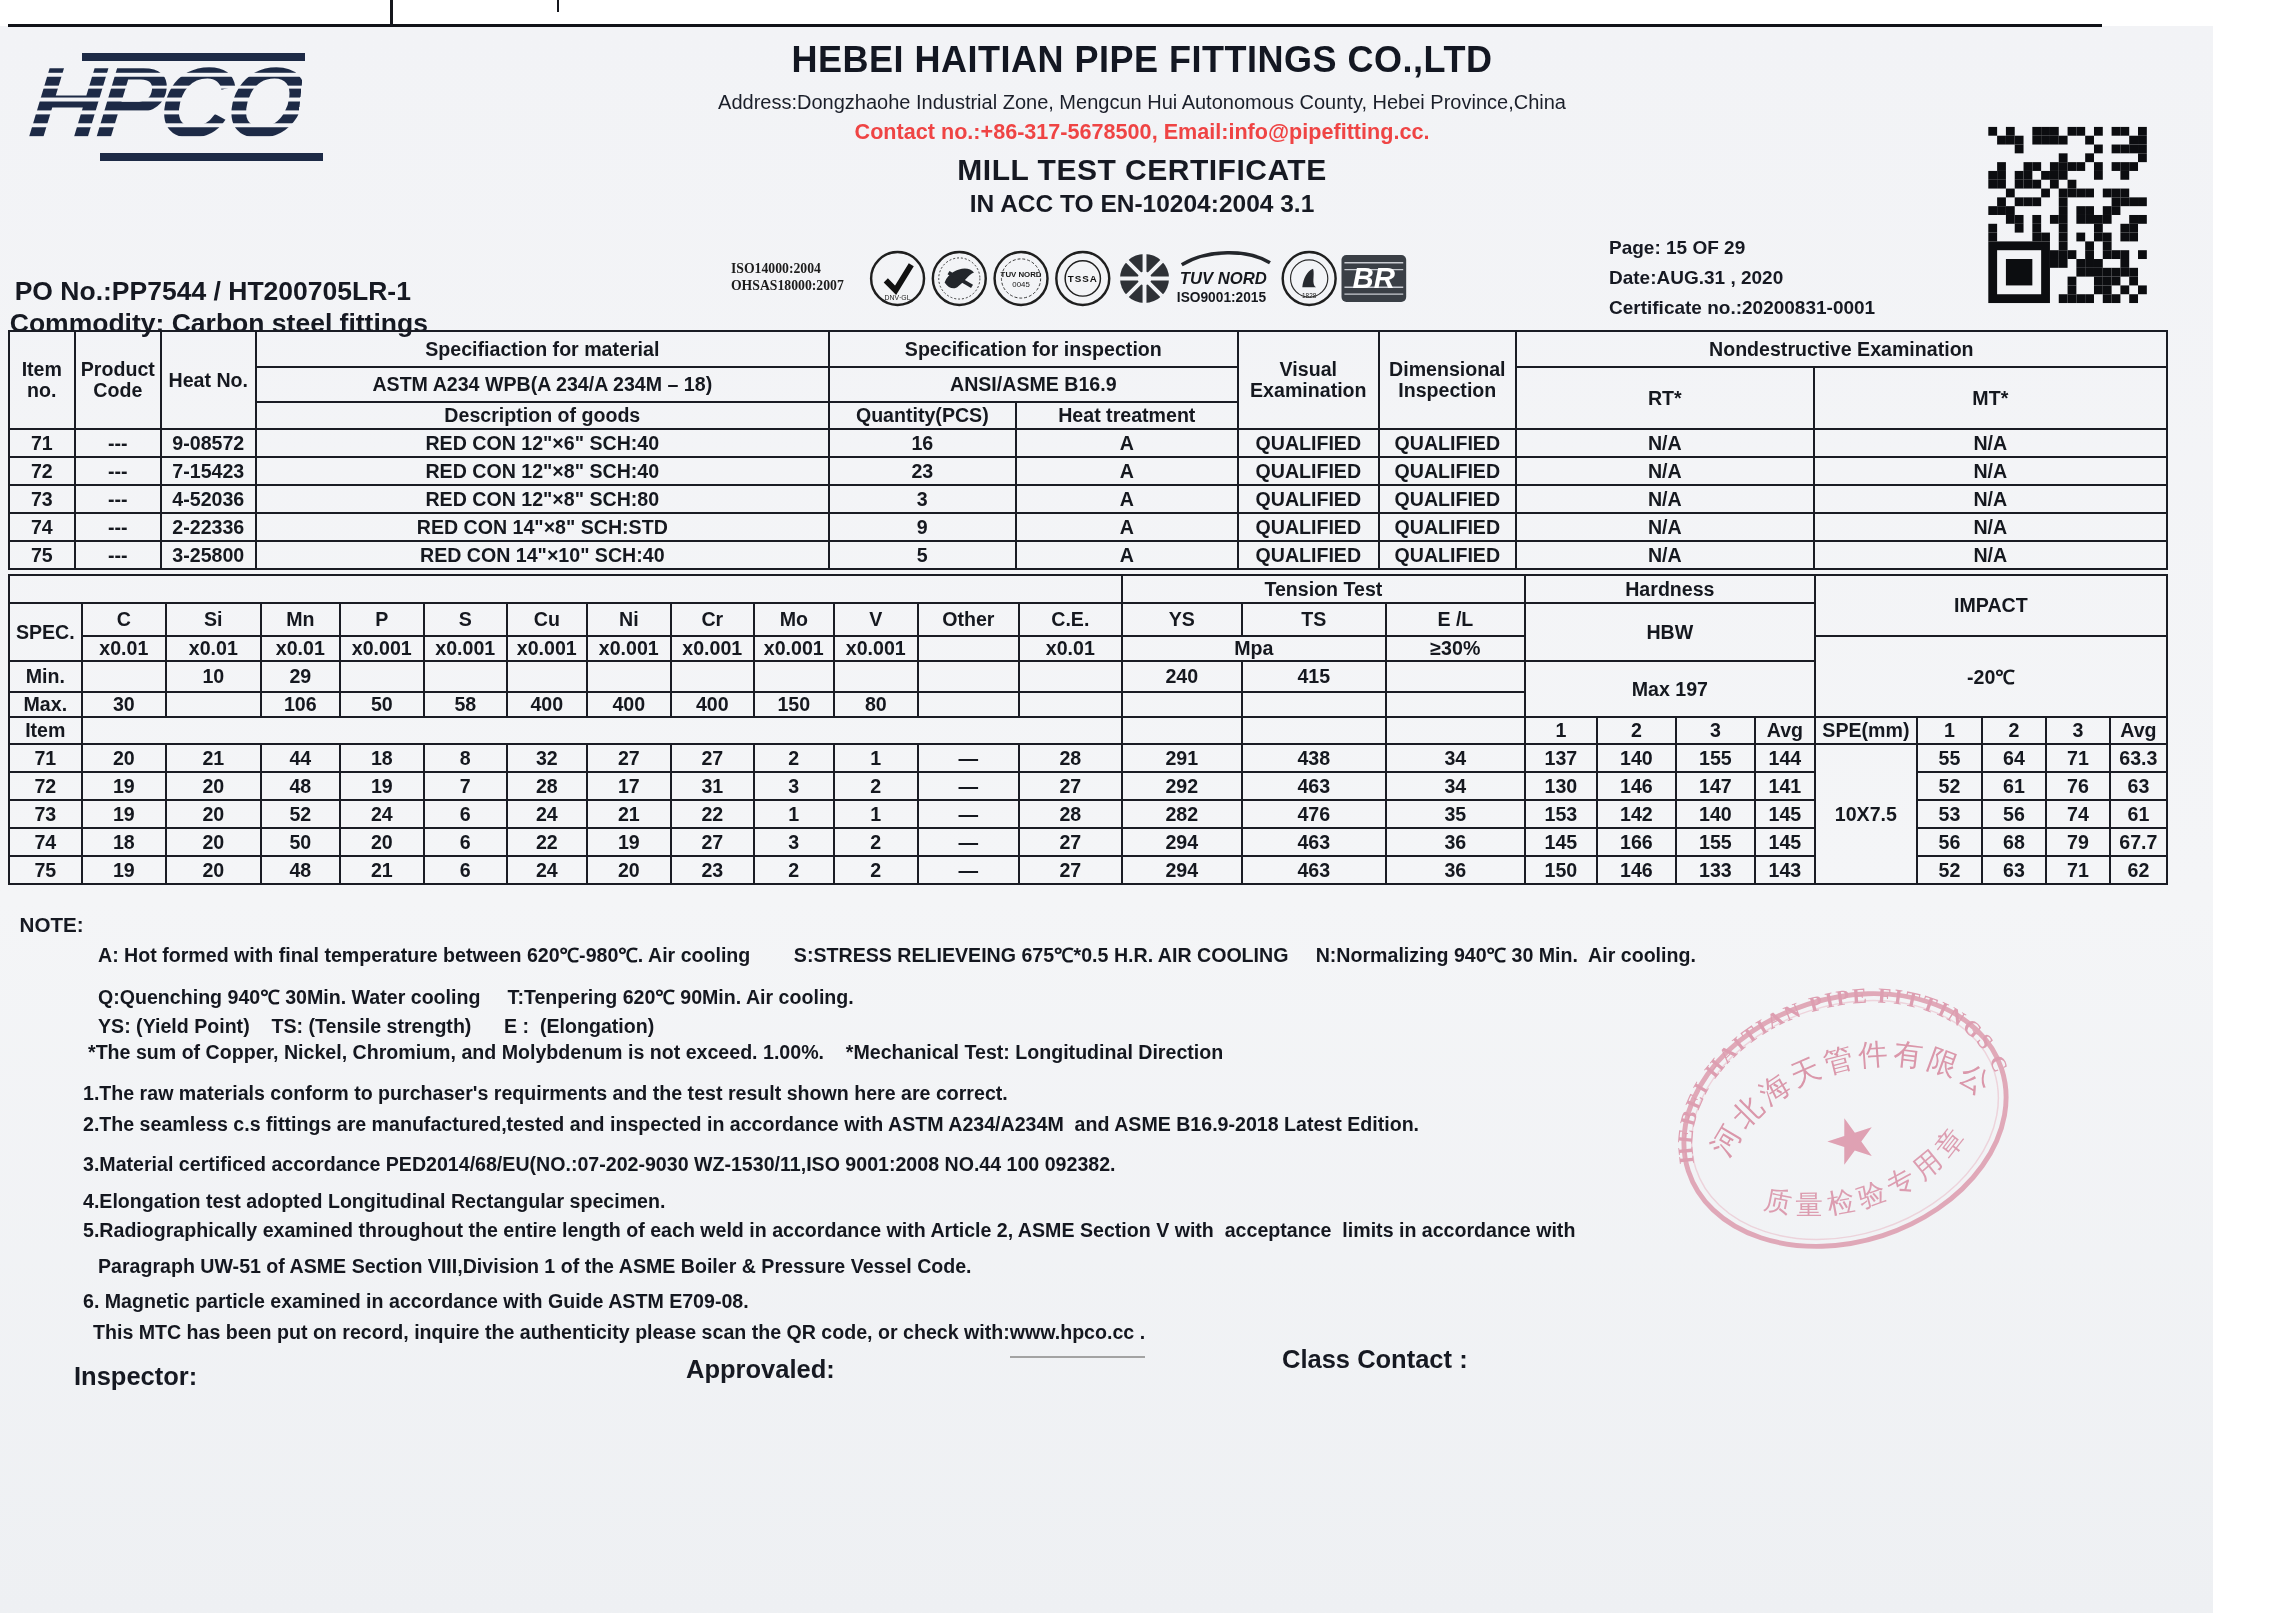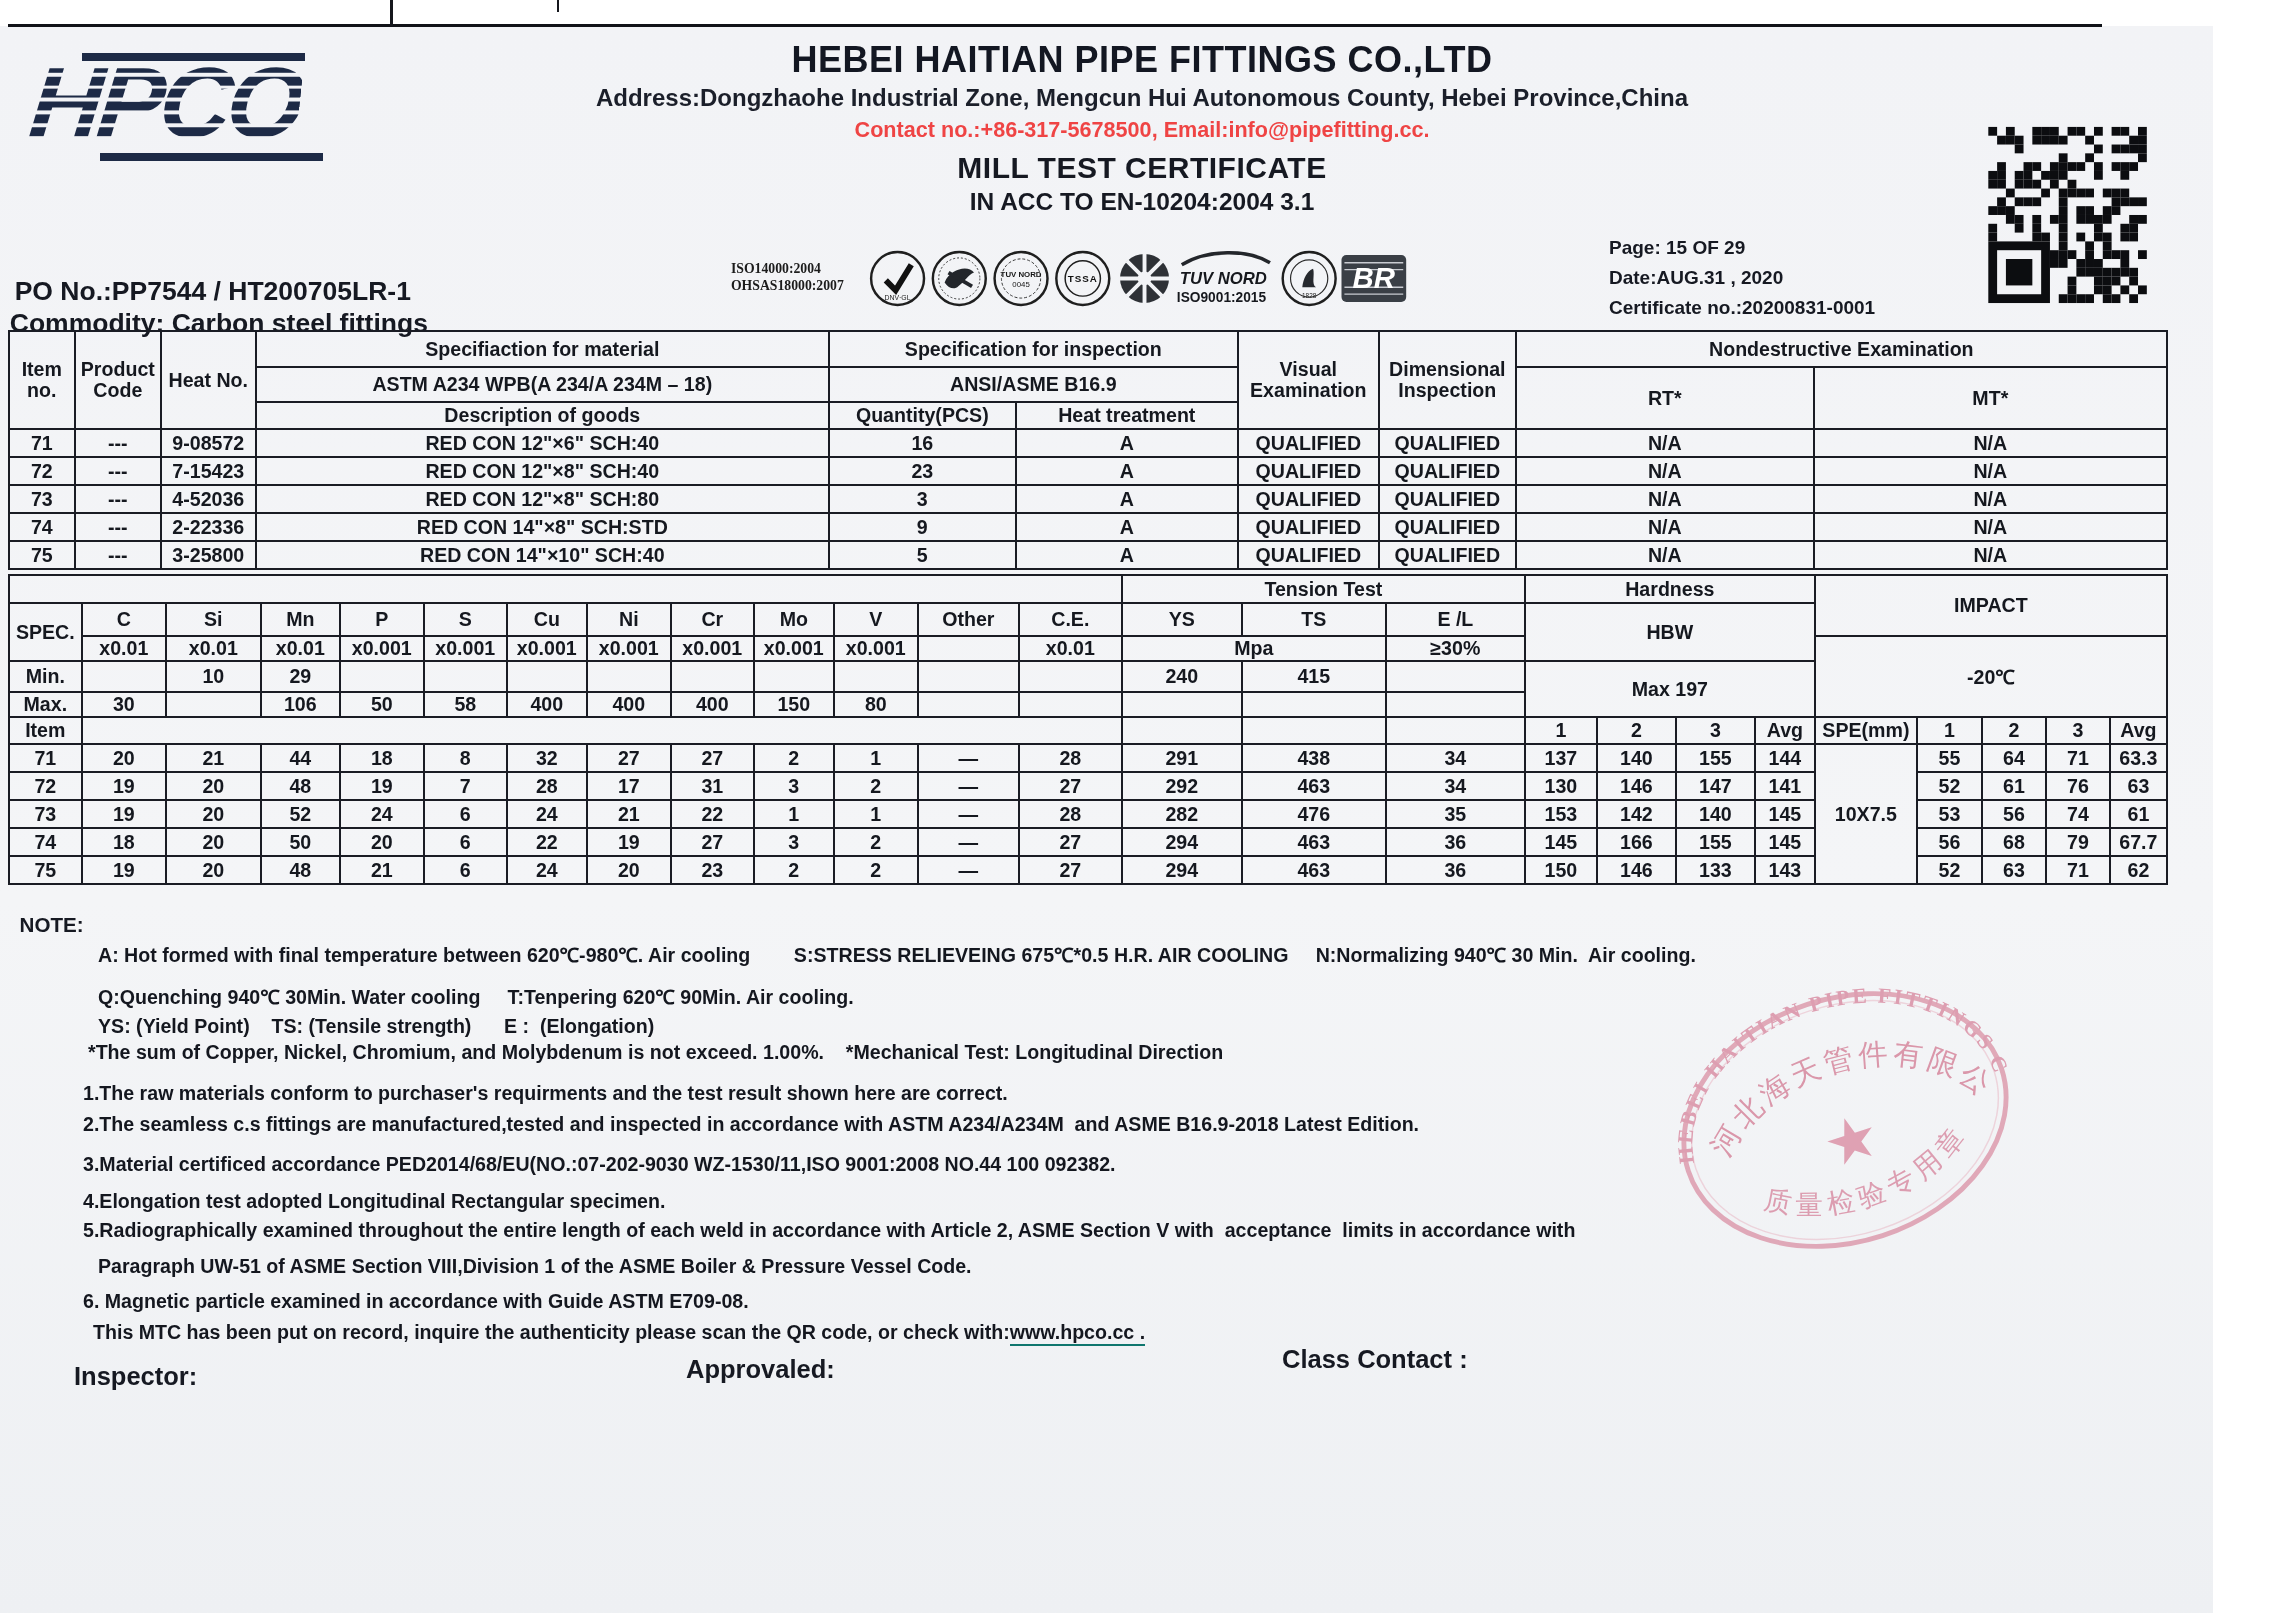--- a/index.html
+++ b/index.html
@@ -15,21 +15,21 @@
   .logo .bar-top{position:absolute;left:51px;top:3.9px;width:223px;height:7.8px;background:#1d2a46}
   .logo .bar-bot{position:absolute;left:69px;top:104px;width:223px;height:7.8px;background:#1d2a46}
   .logo .word{position:absolute;left:0;top:2px;font-size:100px;line-height:102px;font-weight:700;
       font-style:italic;letter-spacing:-4.9px;transform:skewX(-6deg);
       background:repeating-linear-gradient(180deg,#1d2a46 0 8.8px,rgba(0,0,0,0) 8.8px 12.7px);
       -webkit-background-clip:text;background-clip:text;color:transparent}
 
   
   .hdr{position:absolute;left:461px;top:39px;width:1362px;text-align:center}
   .hdr .company{font-size:36px;font-weight:700;letter-spacing:0.5px;color:#131722}
-  .hdr .addr{margin-top:3px;font-size:24px;font-weight:700;color:#1b1f2a}
+  .hdr .addr{margin-top:10px;font-size:20px;font-weight:400;color:#1b1f2a}
   .hdr .contact{margin-top:4.9px;font-size:21.6px;font-weight:700;color:#ef4444}
   .hdr .mill{margin-top:7.8px;font-size:30px;font-weight:700;letter-spacing:0.5px}
   .hdr .acc{margin-top:2.9px;font-size:24.5px;font-weight:700}
 
   .po{position:absolute;left:14.7px;top:276px;font-size:26.5px;font-weight:700}
   .commodity{position:absolute;left:9.8px;top:308px;font-size:26.5px;font-weight:700}
 
   .pagemeta{position:absolute;left:1609px;top:233px;font-size:19px;font-weight:700;line-height:30px}
 
   .badges{position:absolute;left:729px;top:243px}
@@ -46,21 +46,21 @@
   .t1{left:7.8px;top:330px;width:2159px}
   .t2{left:7.8px;top:574px;width:2159px}
   .t2 td,.t2 th{font-size:18.6px}
   td.l{text-align:left;padding-left:8.8px}
   .sm{font-size:17.6px}
   .two-line div{line-height:21.6px}
 
   
   .note{position:absolute;font-size:19.6px;font-weight:700;white-space:pre;color:#14171f}
   .note-label{position:absolute;left:19.6px;top:913px;font-size:20.6px;font-weight:700}
-  .mtc-link{border-bottom:2px solid #0f766e;padding-bottom:1px}
+  .mtc-link{border-bottom:2px solid #a3a3a3;padding-bottom:13px}
 
   .footer-label{position:absolute;font-size:25.5px;font-weight:700}
 
   .stamp{position:absolute;left:1590px;top:919px;opacity:.85}
 </style>
 </head>
 <body>
 
 <div class="page">
   <div class="paper"></div>

